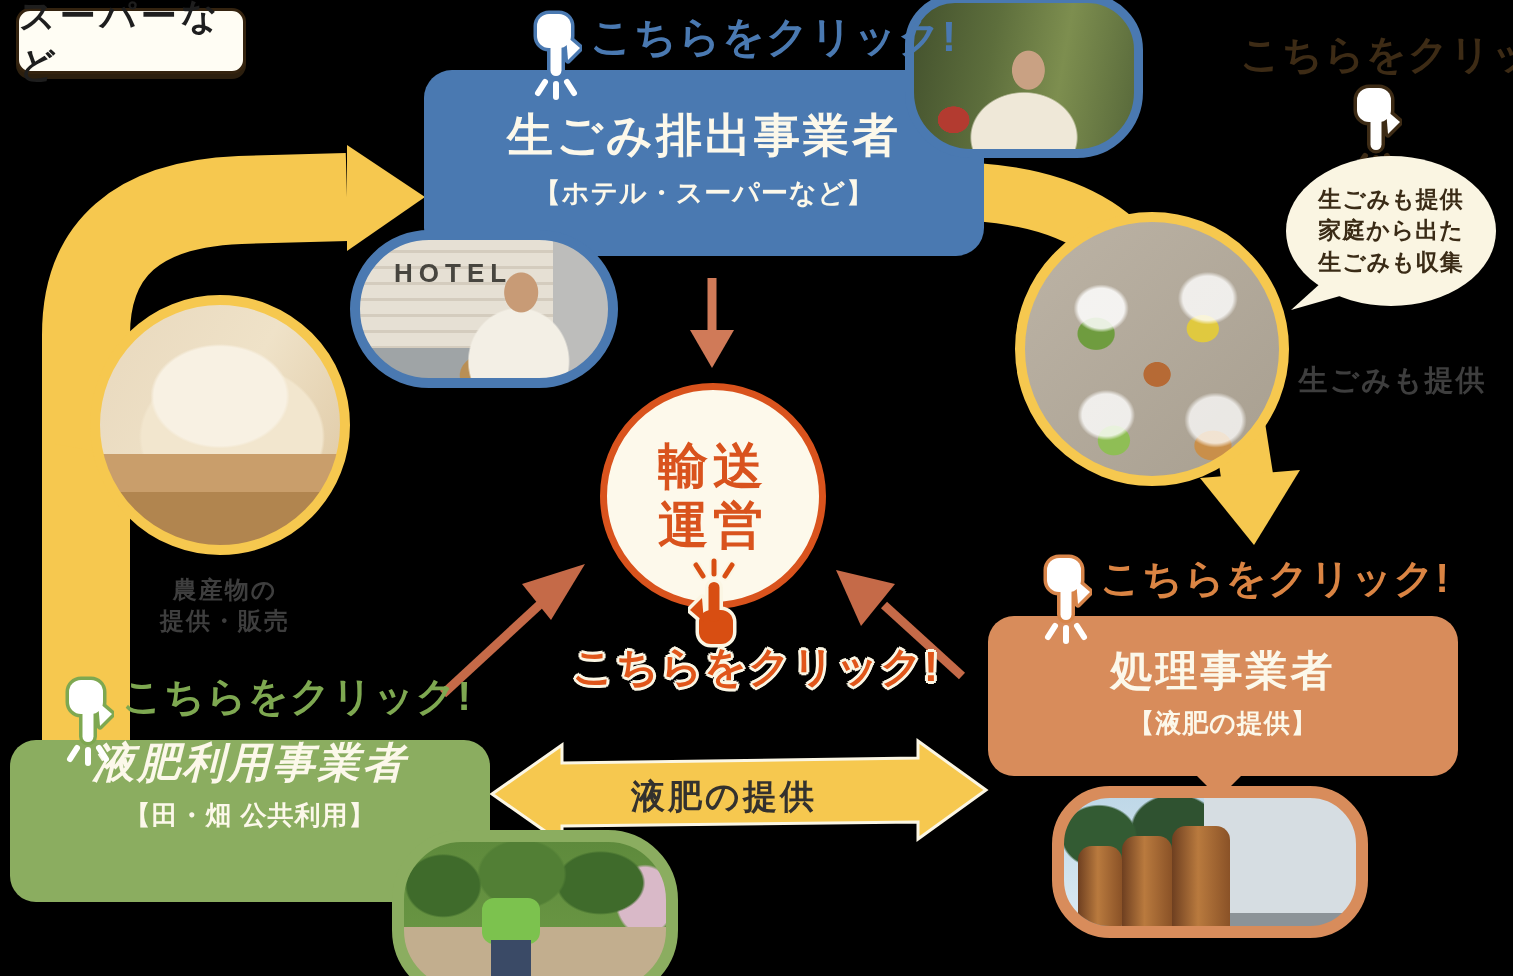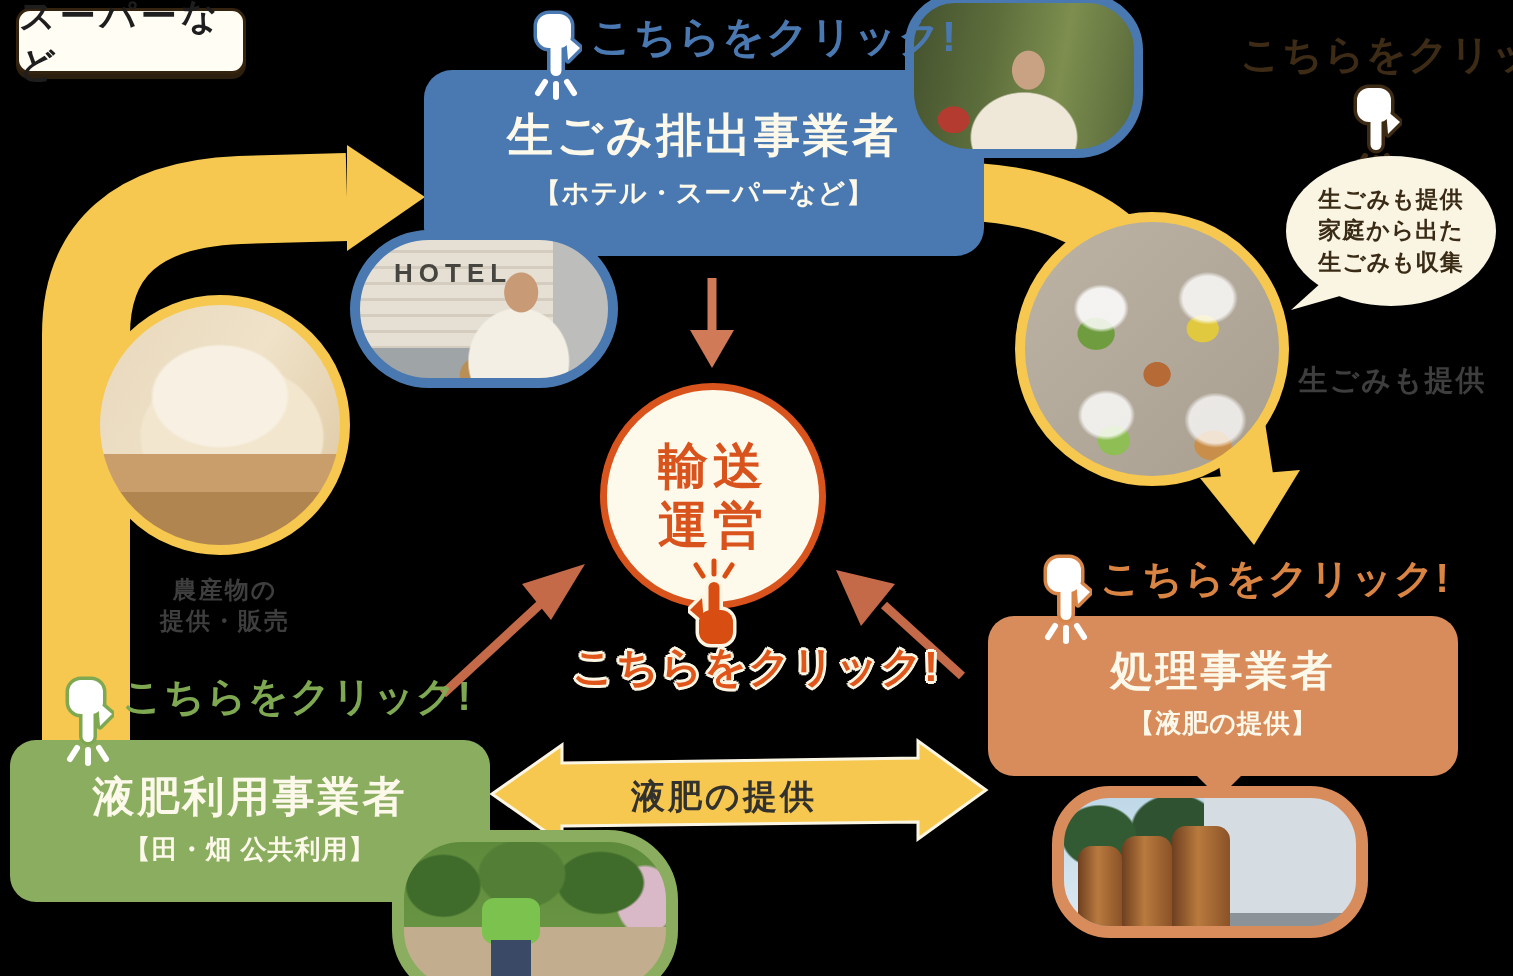--- a/index.html
+++ b/index.html
@@ -305,21 +305,21 @@
       </g>
       <g stroke="#FFFFFF" stroke-width="6" stroke-linecap="round">
         <line x1="15" y1="74" x2="8" y2="85"></line>
           <line x1="26" y1="76" x2="26" y2="89"></line>
           <line x1="37" y1="74" x2="44" y2="85"></line>
       </g>
     </svg>
     <span class="click-label cl-green" style="margin-top:4px;">こちらをクリック!</span>
   </div>
   <div class="abs node box-green" style="left:10px;top:740px;width:480px;height:162px;z-index:2;">
-    <div class="t" style="font-size:42px;margin-top:34px;">液肥利用事業者</div>
+    <div class="t" style="font-size:42px;font-style:italic;">液肥利用事業者</div>
     <div class="s" style="font-size:26px;margin-top:12px;">【田・畑 公共利用】</div>
   </div>
 
   <div class="abs photo ph-field" style="left:392px;top:830px;width:286px;height:170px;z-index:3;">
     <div class="farmer-shirt" style="left:78px;top:56px;"></div>
     <div class="farmer-pants" style="left:87px;top:98px;"></div>
   </div>
 
   <div class="abs fert-label" style="left:574px;top:774px;width:300px;z-index:2;">液肥の提供</div>
 

